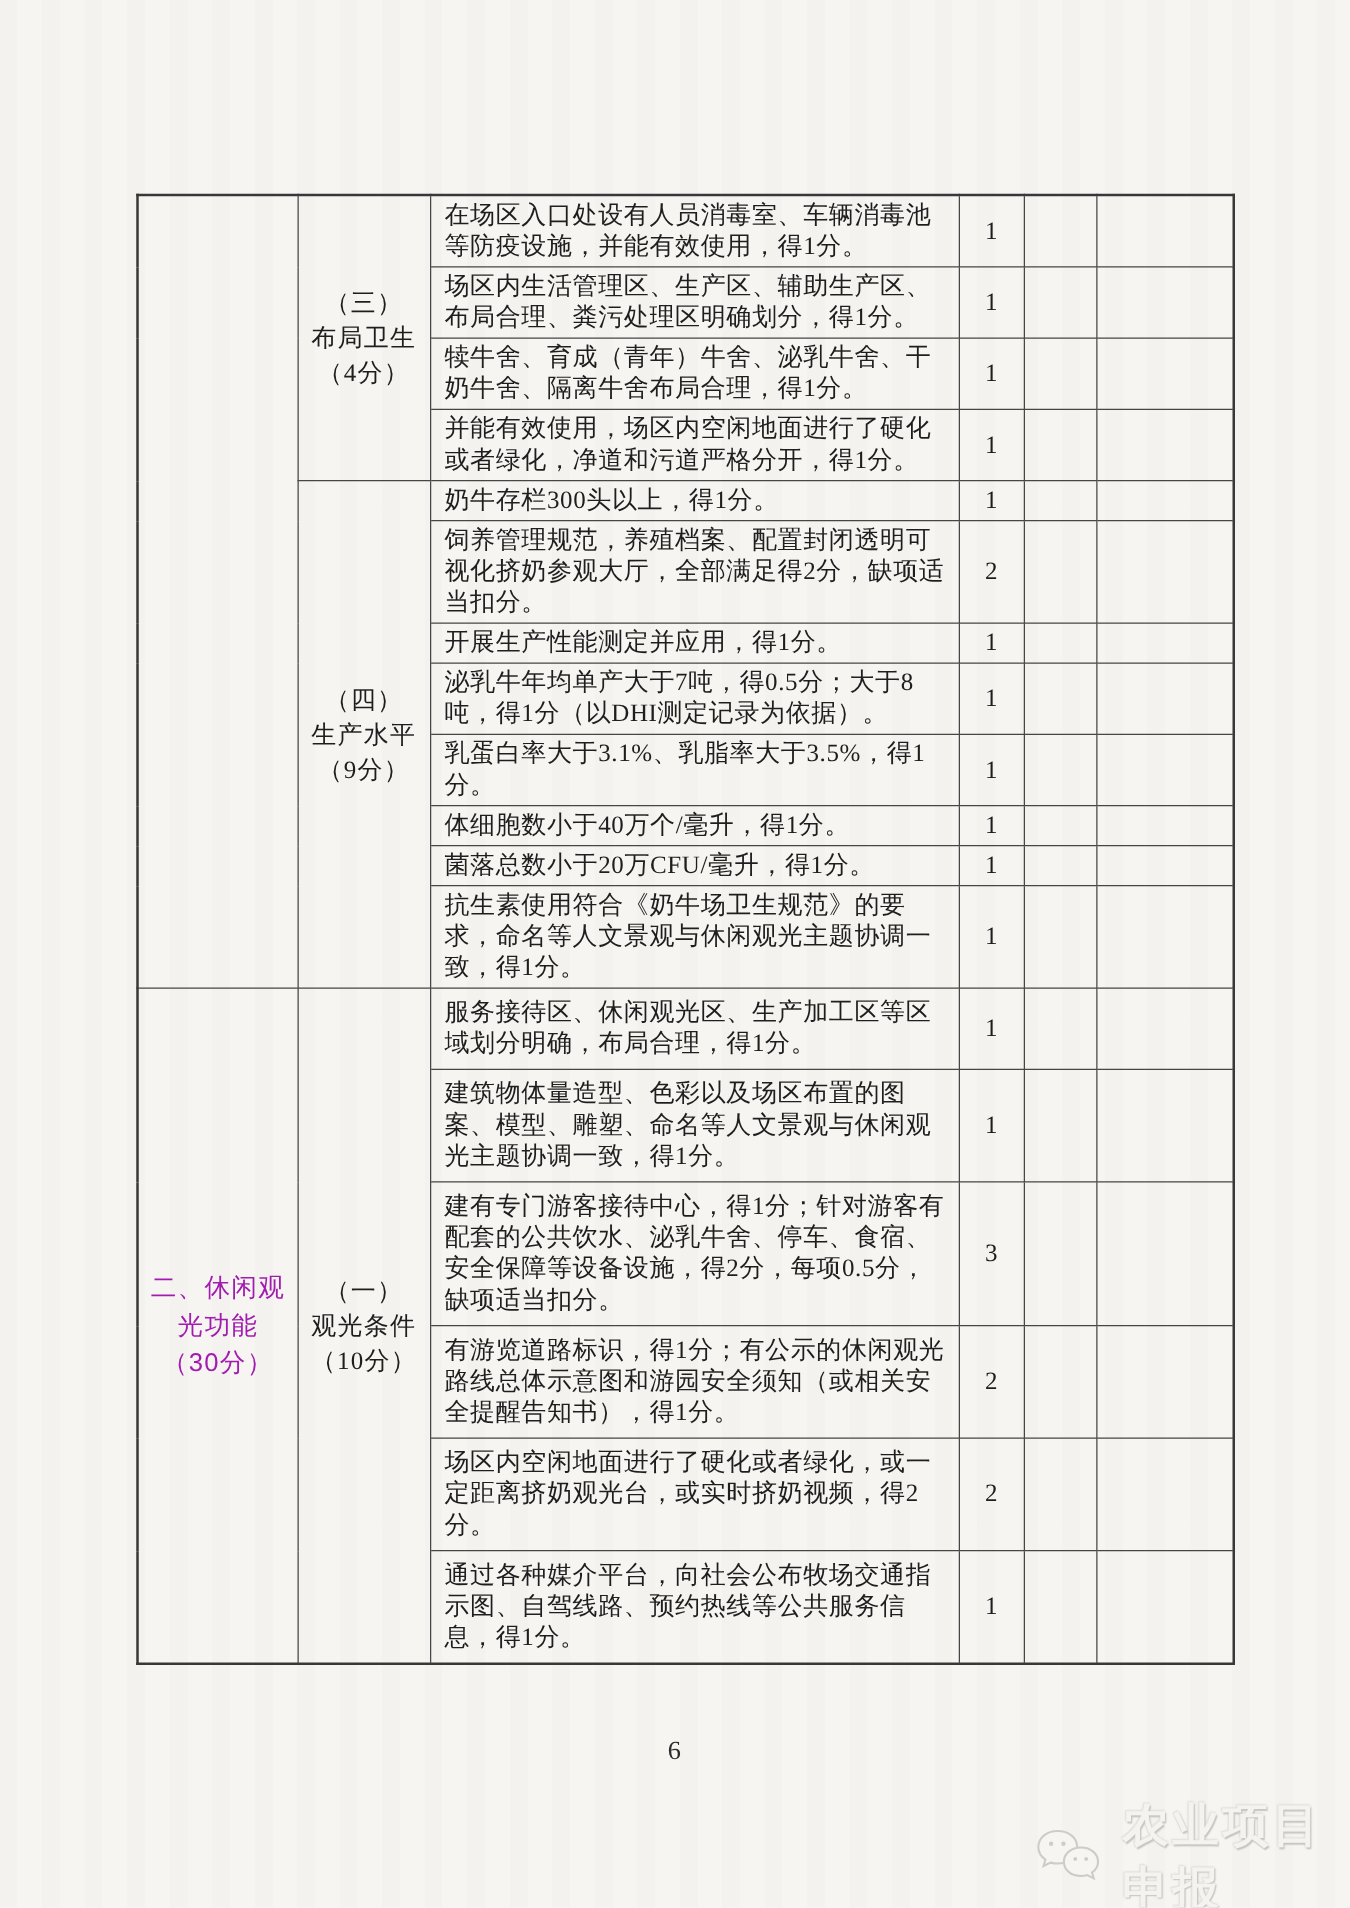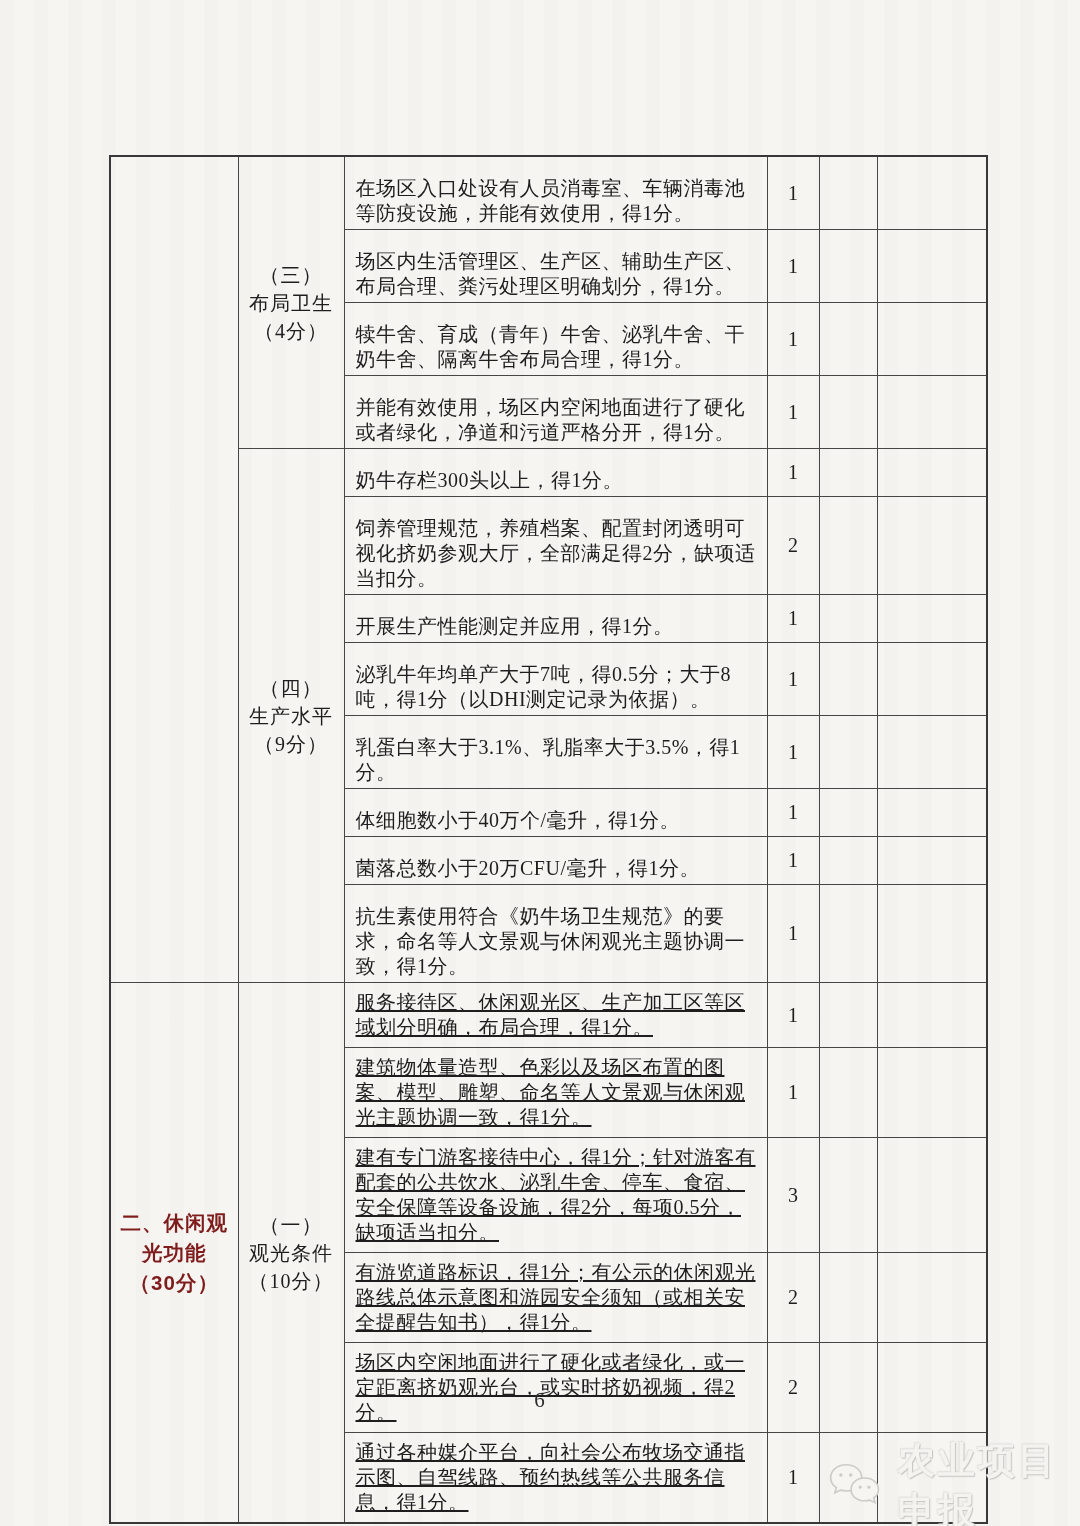--- a/index.html
+++ b/index.html
@@ -25,45 +25,45 @@
     border:1.8px solid #464646;
     vertical-align:middle;
     overflow:hidden;
   }
   table.score-table{border:2.5px solid #383838;}
 
   td.criteria{
     font-size:20px;
     line-height:25px;
     text-align:left;
-    padding:19px 9px 3px 11px;
+    padding:3px 9px 3px 11px;
     color:#1e1e1e;
     letter-spacing:0.5px;
   }
-  tr.g1 td.criteria{padding-top:7px;padding-bottom:7px;text-decoration:underline;}
+  tr.g1 td.criteria{padding-top:7px;padding-bottom:7px;}
   td.scorecell{
     text-align:center;
     font-size:20px;
     color:#1e1e1e;
     padding:0 2px;
   }
   td.subcat, td.cat{
     text-align:center;
     font-size:20px;
     line-height:28px;
     color:#1e1e1e;
     padding:2px;
     letter-spacing:1px;
   }
   td.cat.bold{
     font-family:"Liberation Sans", sans-serif;
-    font-weight:700;
+    font-weight:400;
     font-size:20.5px;
     line-height:30px;
-    color:#7f1d1d;
+    color:#a21caf;
   }
   td.blank{background:transparent;}
 
   .page-number{
     position:absolute;
     left:0;right:0;top:1388px;
     text-align:center;
     font-size:21px;
     color:#2c2c2c;
     letter-spacing:1px;

